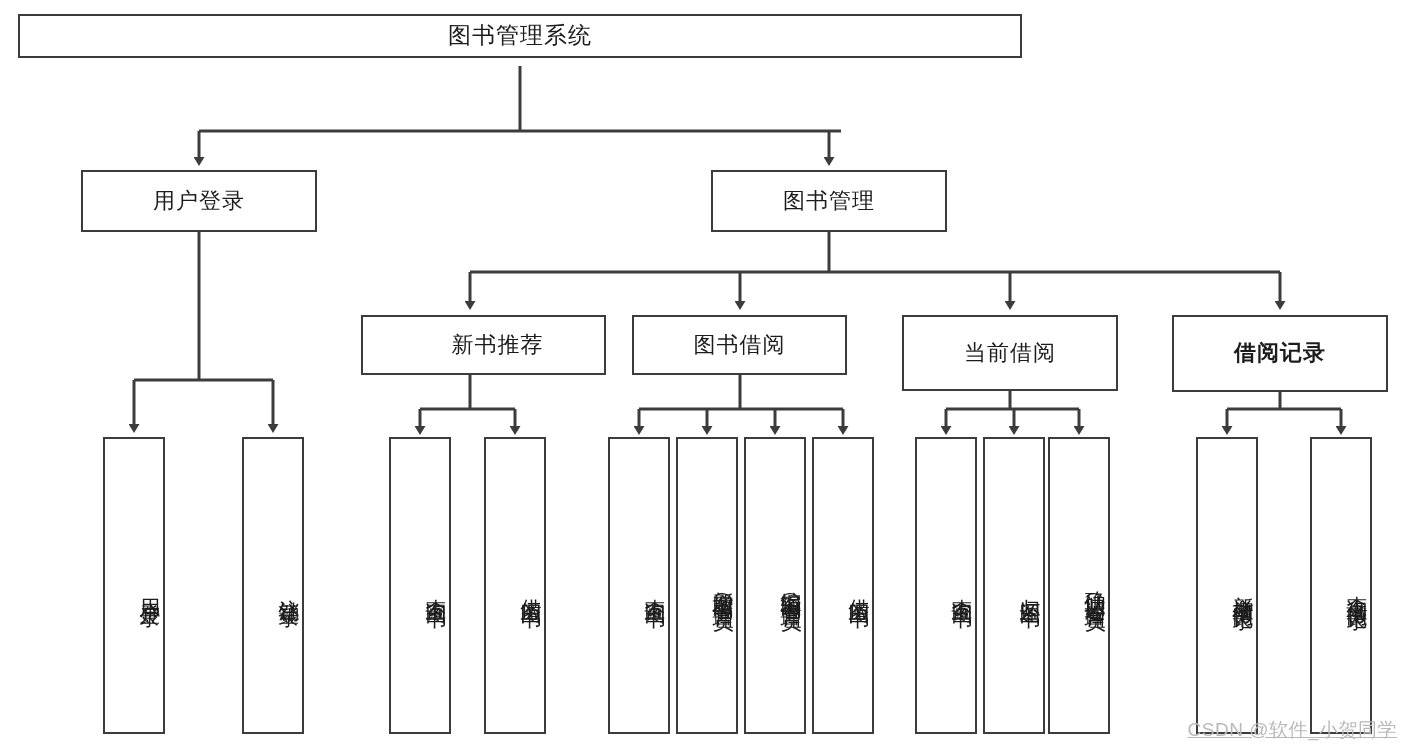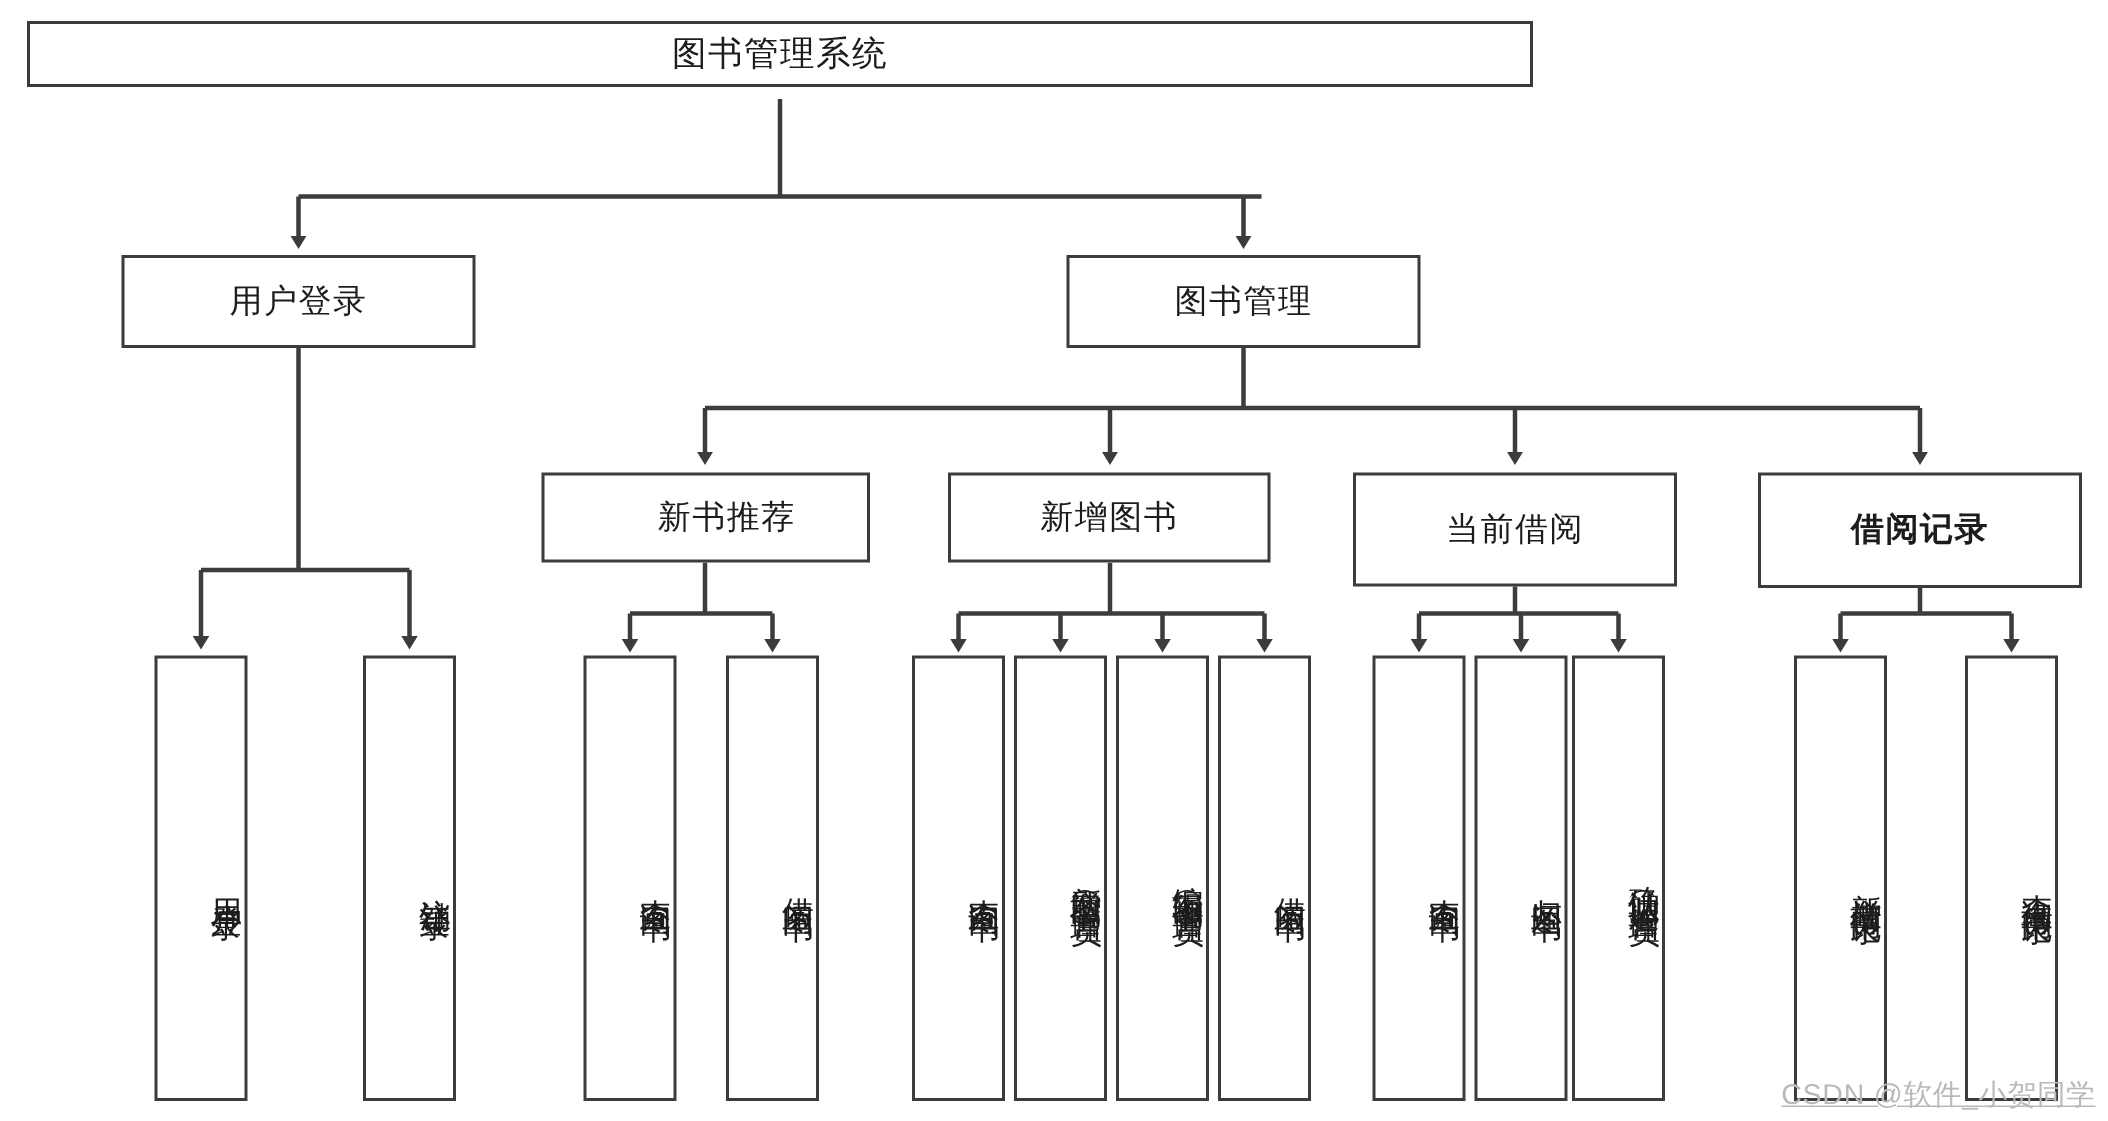--- a/index.html
+++ b/index.html
@@ -125,22 +125,22 @@
       <path d="M1227,409 L1227,427" marker-end="url(#arrow)"></path>
       <path d="M1341,409 L1341,427" marker-end="url(#arrow)"></path>
     </g>
   </svg>
 
   <div class="node horiz root" style="left:18px; top:14px; width:1004px; height:44px;">图书管理系统</div>
 
   <div class="node horiz" style="left:81px; top:170px; width:236px; height:62px;">用户登录</div>
   <div class="node horiz" style="left:711px; top:170px; width:236px; height:62px;">图书管理</div>
 
-  <div class="node horiz" style="left:361px; top:315px; width:219px; height:60px;padding-left:28px;">新书推荐</div>
-  <div class="node horiz" style="left:632px; top:315px; width:215px; height:60px;">新增图书</div>
+  <div class="node horiz" style="left:361px; top:315px; width:245px; height:60px;padding-left:28px;">新书推荐</div>
+  <div class="node horiz" style="left:632px; top:315px; width:215px; height:60px;">图书借阅</div>
   <div class="node horiz" style="left:902px; top:315px; width:216px; height:76px;">当前借阅</div>
   <div class="node horiz" style="left:1172px; top:315px; width:216px; height:77px;font-weight:bold;">借阅记录</div>
 
   <div class="node vert" style="left:103px; top:437px; width:62px; height:297px;">
     <span class="vtext">用户登录</span>
   </div>
   <div class="node vert" style="left:242px; top:437px; width:62px; height:297px;">
     <span class="vtext">注销登录</span>
   </div>
 

